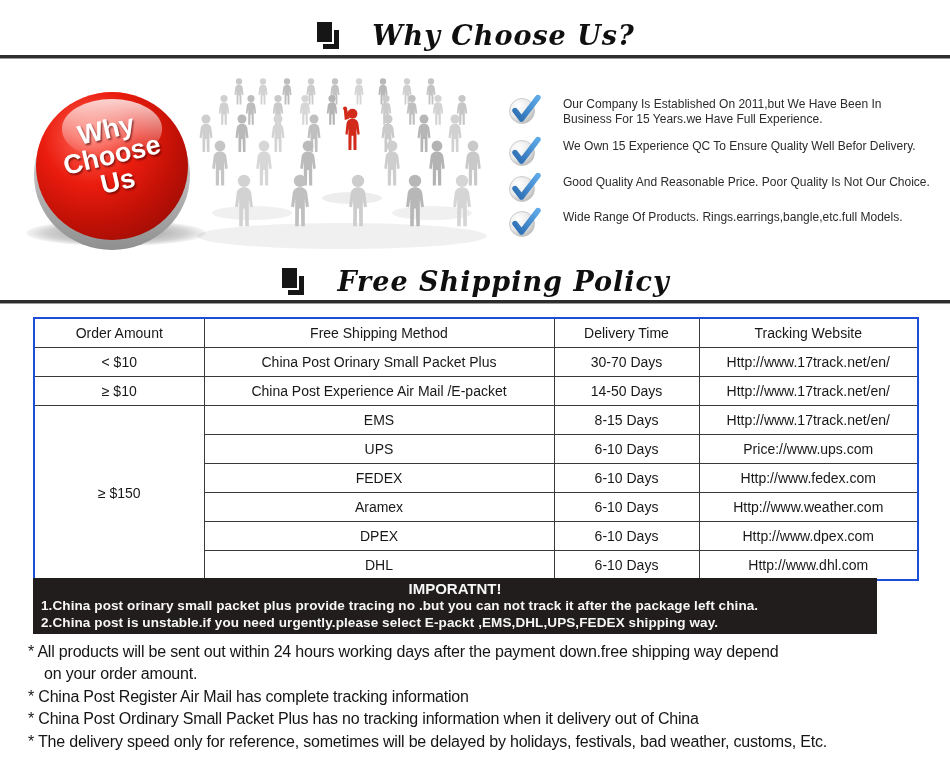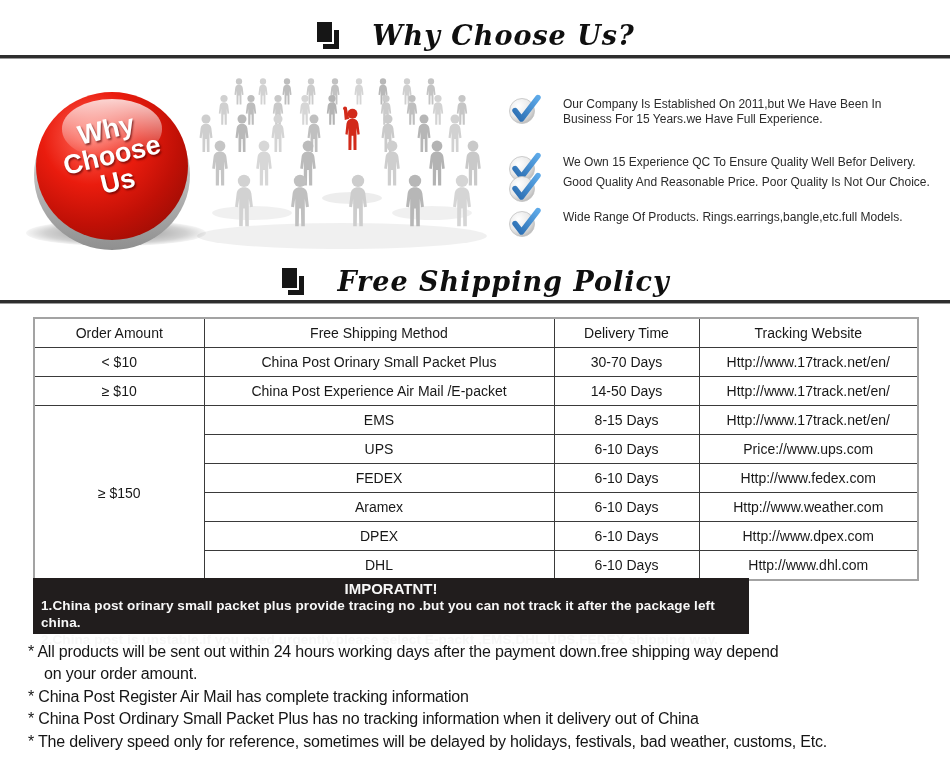--- a/index.html
+++ b/index.html
@@ -39,24 +39,24 @@
   .bullet { position:absolute; left:508px; display:flex; width:424px; }
   .bullet svg { flex:0 0 auto; }
   .bullet .txt { margin-left:21px; padding-top:3px; width:376px; font-size:12px;
                  line-height:15px; color:#2b2b2b; }
 
   
   .ship-table { position:absolute; left:33px; top:317px; width:884px; border-collapse:collapse;
                 table-layout:fixed; font-size:14px; color:#181818; }
   .ship-table th, .ship-table td { border:1px solid #3a3a3a; text-align:center; height:28px;
                 padding:0 4px; font-weight:normal; overflow:hidden; white-space:nowrap; }
-  .ship-table { border:2px solid #a3a3a3; }
-
-  
-  .imp-bar { position:absolute; left:33px; top:578px; width:716px; height:56px;
+  .ship-table { border:2px solid #1d4ed8; }
+
+  
+  .imp-bar { position:absolute; left:33px; top:578px; width:844px; height:56px;
              background:#211d1d; color:#f7f7f7; box-sizing:border-box; padding:2px 8px; }
   .imp-title { text-align:center; font-weight:bold; font-size:15px; line-height:17px; }
   .imp-line { font-weight:bold; font-size:13.5px; line-height:17px; letter-spacing:0.1px; }
 
   
   .notes { position:absolute; left:28px; top:641px; width:900px; font-size:16px;
            line-height:22.4px; color:#151515; letter-spacing:-0.2px; }
   .note.indent { padding-left:16px; }
 </style>
 </head>
@@ -156,21 +156,21 @@
     <use href="#fig" x="266" y="96" width="28" height="55" fill="#d5d5d5"></use>
   </svg>
 
   <div class="bullet" style="top:94px">
     <svg width="34" height="32" viewBox="0 0 34 32">
       <circle cx="14" cy="17" r="12.5" fill="url(#sph)" stroke="#c2c2c2" stroke-width="0.8"></circle>
       <path d="M7 16.5 L13.5 25 L30 3.5" stroke="url(#blu)" stroke-width="5.4" fill="none" stroke-linecap="round" stroke-linejoin="round"></path>
     </svg>
     <div class="txt">Our Company Is Established On 2011,but We Have Been In Business For 15 Years.we Have Full Experience.</div>
   </div>
-  <div class="bullet" style="top:152px">
+  <div class="bullet" style="top:136px">
     <svg width="34" height="32" viewBox="0 0 34 32">
       <circle cx="14" cy="17" r="12.5" fill="url(#sph)" stroke="#c2c2c2" stroke-width="0.8"></circle>
       <path d="M7 16.5 L13.5 25 L30 3.5" stroke="url(#blu)" stroke-width="5.4" fill="none" stroke-linecap="round" stroke-linejoin="round"></path>
     </svg>
     <div class="txt">We Own 15 Experience QC To Ensure Quality Well Befor Delivery.</div>
   </div>
   <div class="bullet" style="top:207px">
     <svg width="34" height="32" viewBox="0 0 34 32">
       <circle cx="14" cy="17" r="12.5" fill="url(#sph)" stroke="#c2c2c2" stroke-width="0.8"></circle>
       <path d="M7 16.5 L13.5 25 L30 3.5" stroke="url(#blu)" stroke-width="5.4" fill="none" stroke-linecap="round" stroke-linejoin="round"></path>

